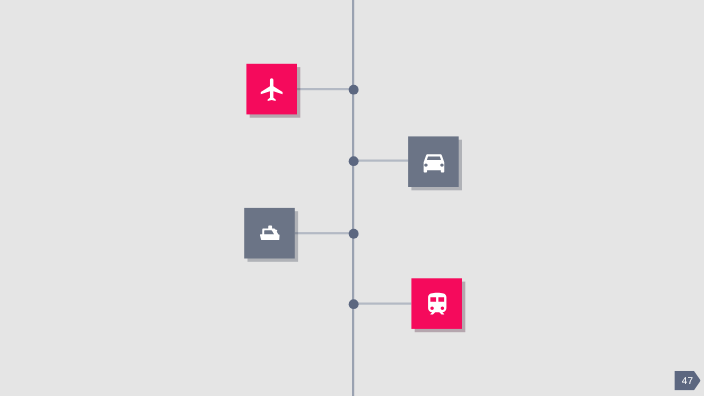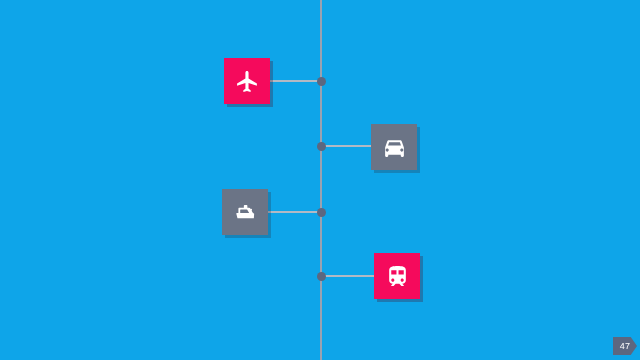--- a/index.html
+++ b/index.html
@@ -11,21 +11,21 @@
     height: 360px;
     background: #ffffff;
     font-family: "Liberation Sans", sans-serif;
     overflow: hidden;
     position: relative;
   }
 
   #slide {
     position: absolute;
     inset: 0;
-    background: #0ea5e9;
+    background: #e5e5e5;
   }
 
   
   .spine {
     position: absolute;
     left: 320px;
     top: 0;
     width: 2px;
     height: 360px;
     background: #9aa2b1;

